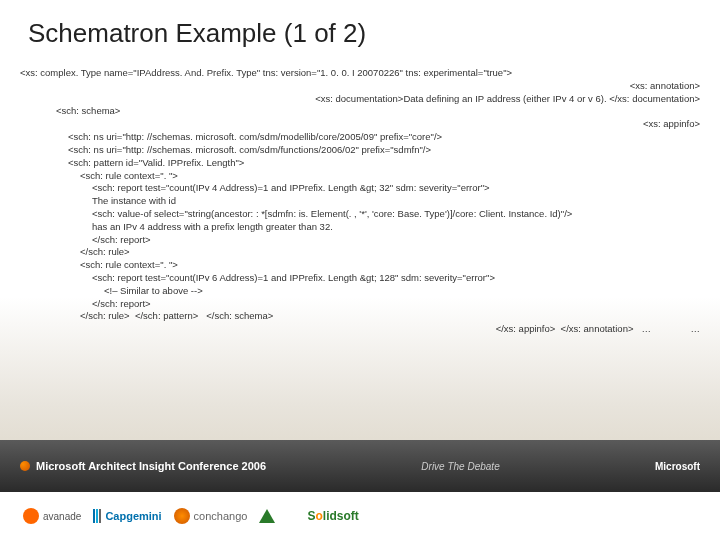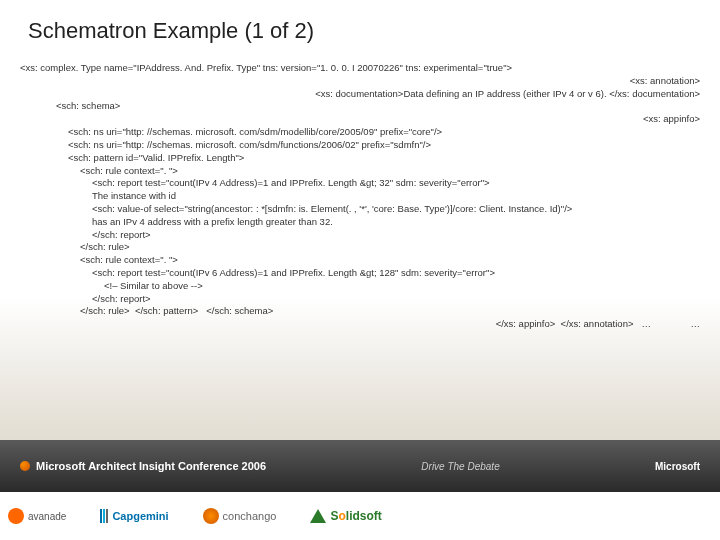--- a/index.html
+++ b/index.html
@@ -5,21 +5,21 @@
   * { margin: 0; padding: 0; box-sizing: border-box; }
   body {
     width: 720px;
     height: 540px;
     font-family: Arial, sans-serif;
     background: linear-gradient(180deg, #ffffff 0%, #ffffff 55%, #e8e4dc 75%, #d4ccb8 100%);
     position: relative;
     overflow: hidden;
   }
   .slide-title {
-    font-size: 22px;
+    font-size: 26px;
     color: #222;
     padding: 18px 0 0 28px;
     font-weight: normal;
   }
   .code-block {
     font-size: 9.5px;
     color: #333;
     padding: 18px 20px 0 20px;
     line-height: 1.35;
     font-family: Arial, sans-serif;
@@ -75,22 +75,22 @@
   }
   .sponsor-bar {
     position: absolute;
     bottom: 0;
     left: 0;
     width: 100%;
     height: 48px;
     background: #fff;
     display: flex;
     align-items: center;
-    gap: 34px;
-    padding: 0 8px;
+    gap: 12px;
+    padding: 0 23px;
   }
   .sponsor {
     font-size: 10px;
     color: #555;
     display: flex;
     align-items: center;
     gap: 4px;
   }
   .sponsor-icon {
     width: 16px; height: 16px; border-radius: 50%;
@@ -103,21 +103,21 @@
   .capgemini-bars span:nth-child(3) { background: #666; }
   .conchango { background: radial-gradient(circle, #ff8c00, #cc5500); }
   .solidsoft-icon {
     width: 0; height: 0;
     border-left: 8px solid transparent;
     border-right: 8px solid transparent;
     border-bottom: 14px solid #2a7a2a;
   }
   .capg-text { color: #0070ad; font-weight: bold; font-size: 11px; }
   .conch-text { color: #666; font-size: 11px; }
-  .solid-text { color: #2a7a2a; font-size: 12px; font-weight: bold; }
+  .solid-text { color: #2a7a2a; font-size: 12px; font-weight: bold; margin-left: 28px; }
   .solid-text .o { color: #ff8c00; }
 </style>
 </head>
 <body>
 
 <h1 class="slide-title">Schematron Example (1 of 2)</h1>
 
 <div class="code-block">
   <div class="code-line">&lt;xs: complex. Type name="IPAddress. And. Prefix. Type" tns: version="1. 0. 0. I 20070226" tns: experimental="true"&gt;</div>
   <div class="code-line i1">&lt;xs: annotation&gt;</div>

